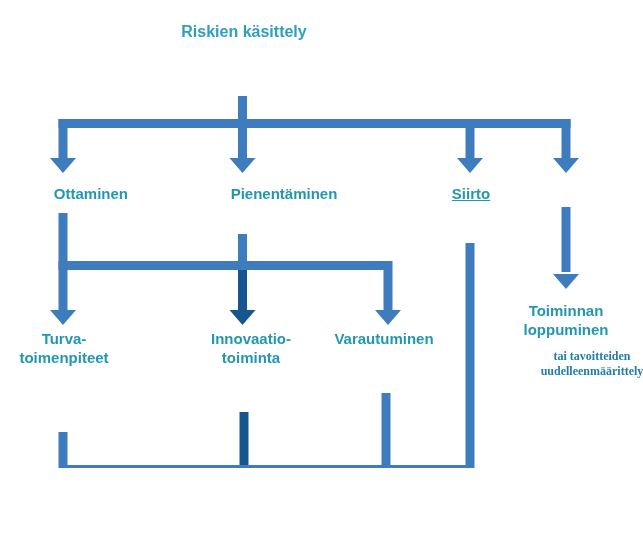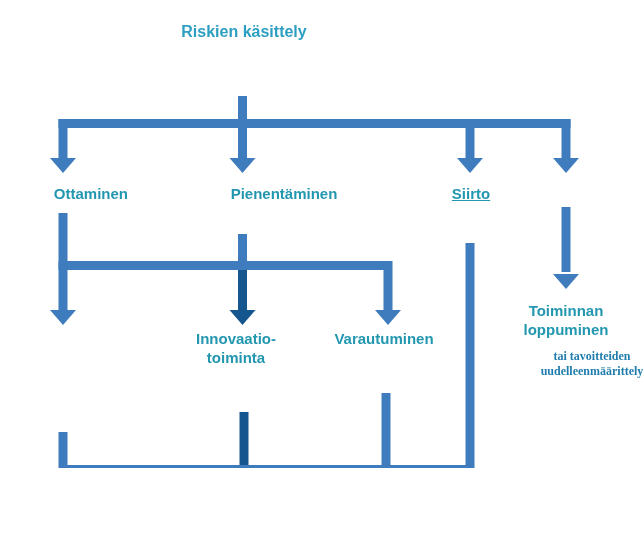--- a/index.html
+++ b/index.html
@@ -69,21 +69,23 @@
       <polygon points="553,274 579,274 566,289"></polygon>
     </g>
   </svg>
 
   <div class="lbl title" style="left:144px;top:22px;width:200px;">Riskien käsittely</div>
 
   <div class="lbl" style="left:8px;top:184px;width:120px;text-align:right;">Ottaminen</div>
   <div class="lbl" style="left:184px;top:184px;width:120px;margin-left:40px;">Pienentäminen</div>
   <div class="lbl" style="left:411px;top:184px;width:120px;text-decoration:underline;">Siirto</div>
 
-  <div class="lbl" style="left:176px;top:329px;width:120px;">Innovaatio-
+  <div class="lbl" style="left:4px;top:329px;width:120px;">Turva-
+toimenpiteet</div>
+  <div class="lbl" style="left:191px;top:329px;width:120px;">Innovaatio-
 toiminta</div>
   <div class="lbl" style="left:324px;top:329px;width:120px;">Varautuminen</div>
 
   <div class="lbl" style="left:496px;top:301px;width:140px;">Toiminnan
 loppuminen</div>
   <div class="lbl small" style="left:514px;top:349px;width:156px;font-family:Liberation Serif, serif;">tai tavoitteiden
 uudelleenmäärittely</div>
 
 </div>
 

